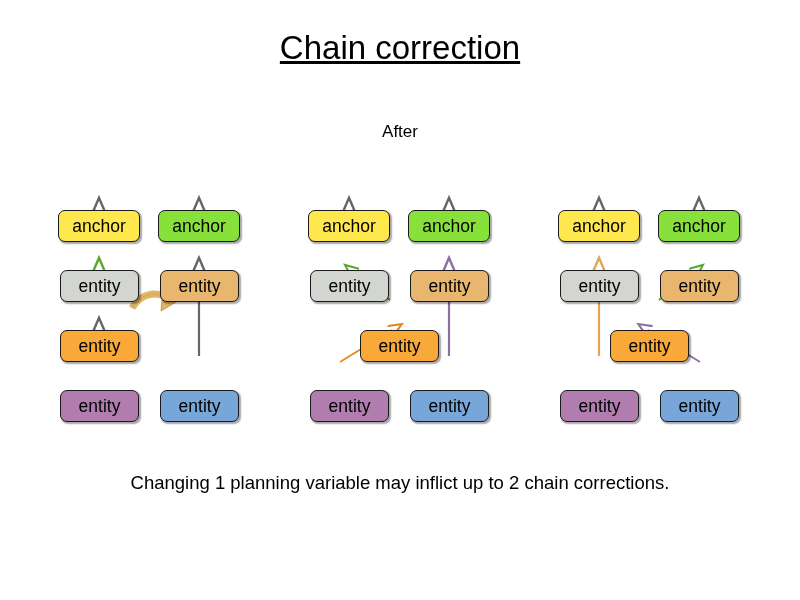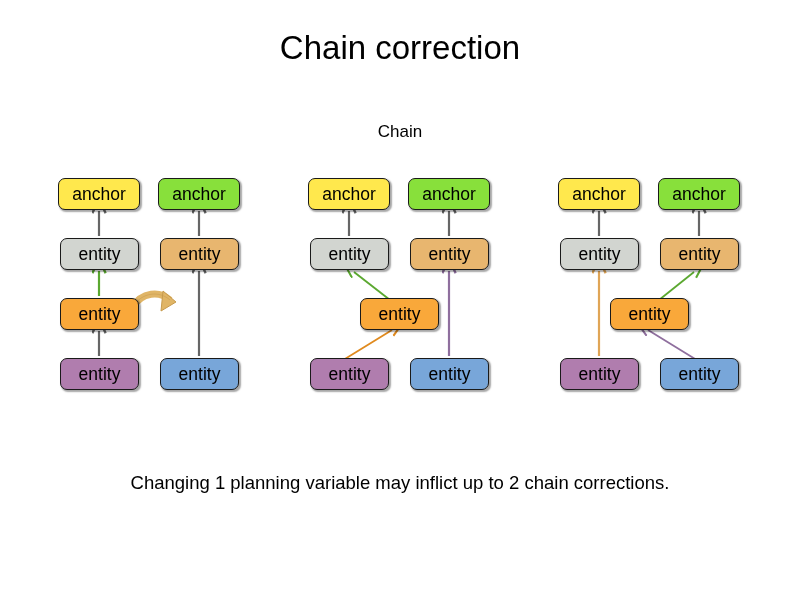--- a/index.html
+++ b/index.html
@@ -25,20 +25,21 @@
     position: absolute;
     left: 0;
     top: 28px;
     width: 800px;
     text-align: center;
     font-size: 33px;
     line-height: 40px;
     font-weight: normal;
     color: #000;
     white-space: pre;
+    text-decoration: underline;
   }
   .panel-label {
     position: absolute;
     font-size: 17px;
     line-height: 22px;
     text-align: center;
     color: #000;
     white-space: pre;
   }
   #label-before { left: 330px; top: 121px; width: 140px; }
@@ -63,20 +64,21 @@
     height: 32px;
     border: 1px solid #1a1a1a;
     border-radius: 7px;
     font-size: 17.5px;
     line-height: 30px;
     text-align: center;
     color: #000;
     white-space: pre;
     z-index: 5;
     box-shadow: 1.5px 1.5px 1.5px rgba(0,0,0,0.35);
+    margin-top: 32px;
   }
   .n-yellow { background: #FFE84D; }
   .n-green  { background: #88E03B; }
   .n-grey   { background: #D2D5D0; }
   .n-tan    { background: #E8B66F; }
   .n-orange { background: #F9A83A; }
   .n-purple { background: #B07DAE; }
   .n-blue   { background: #78A6D9; }
 
   svg.edges {
@@ -88,21 +90,21 @@
     overflow: visible;
   }
 </style>
 </head>
 <body>
 
 <div id="slide">
 
   <div id="title">Chain correction</div>
 
-  <div class="panel-label" id="label-before">Chain</div>
+  <div class="panel-label" id="label-before">After</div>
 
   <svg class="edges" viewBox="0 0 800 600">
     <defs>
       <marker id="ah-grey" markerWidth="9" markerHeight="9" refX="1.2" refY="3.2" orient="auto" markerUnits="strokeWidth">
         <path d="M0.2,0.2 L7.2,3.2 L0.2,6.2" fill="none" stroke="#666666" stroke-width="1.1"></path>
       </marker>
       <marker id="ah-green" markerWidth="9" markerHeight="9" refX="1.2" refY="3.2" orient="auto" markerUnits="strokeWidth">
         <path d="M0.2,0.2 L7.2,3.2 L0.2,6.2" fill="none" stroke="#5BA830" stroke-width="1.1"></path>
       </marker>
       <marker id="ah-orange" markerWidth="9" markerHeight="9" refX="1.2" refY="3.2" orient="auto" markerUnits="strokeWidth">

